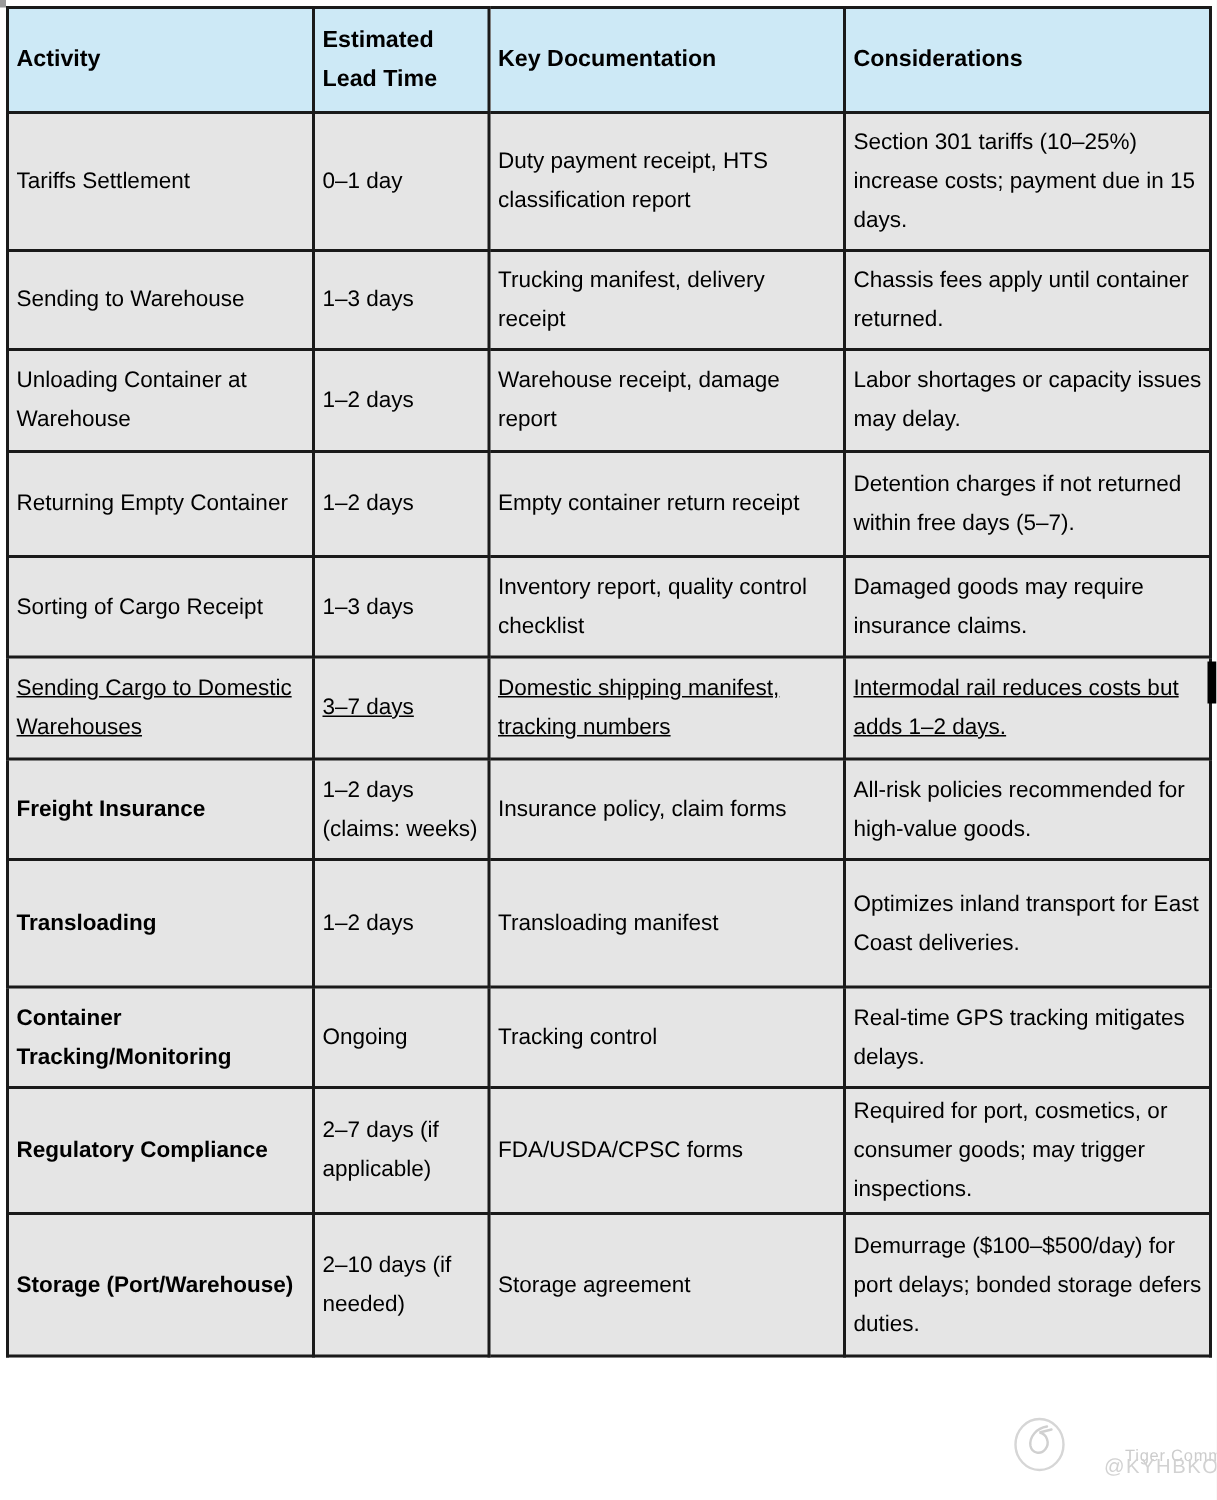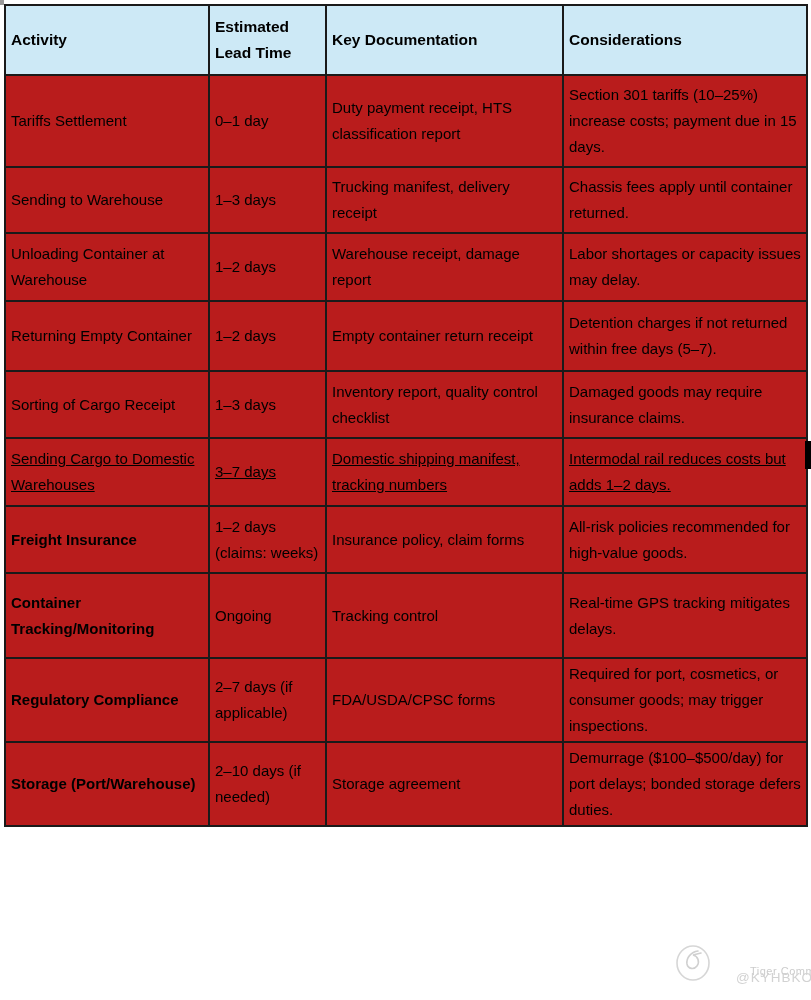--- a/index.html
+++ b/index.html
@@ -18,21 +18,21 @@
     width: 4px; height: 5px;
     background: #9a9a9a;
   }
 
   table.grid {
     position: absolute;
     left: 4px; top: 4px;
     width: 802px;
     border-collapse: collapse;
     table-layout: fixed;
-    background: #b91c1c;
+    background: #e5e5e5;
   }
   table.grid col.c1 { width: 204px; }
   table.grid col.c2 { width: 117px; }
   table.grid col.c3 { width: 237px; }
   table.grid col.c4 { width: 244px; }
 
   table.grid th, table.grid td {
     border: 2px solid #1a1a1a;
     vertical-align: middle;
     padding: 2px 5px;
@@ -147,20 +147,26 @@
         <td>Domestic shipping manifest, tracking numbers</td>
         <td>Intermodal rail reduces costs but adds 1–2 days.</td>
       </tr>
       <tr>
         <td class="bold">Freight Insurance</td>
         <td>1–2 days (claims: weeks)</td>
         <td>Insurance policy, claim forms</td>
         <td>All-risk policies recommended for high-value goods.</td>
       </tr>
       <tr>
+        <td class="bold">Transloading</td>
+        <td>1–2 days</td>
+        <td>Transloading manifest</td>
+        <td>Optimizes inland transport for East Coast deliveries.</td>
+      </tr>
+      <tr>
         <td class="bold">Container Tracking/Monitoring</td>
         <td>Ongoing</td>
         <td>Tracking control</td>
         <td>Real-time GPS tracking mitigates delays.</td>
       </tr>
       <tr>
         <td class="bold">Regulatory Compliance</td>
         <td>2–7 days (if applicable)</td>
         <td>FDA/USDA/CPSC forms</td>
         <td>Required for port, cosmetics, or consumer goods; may trigger inspections.</td>

